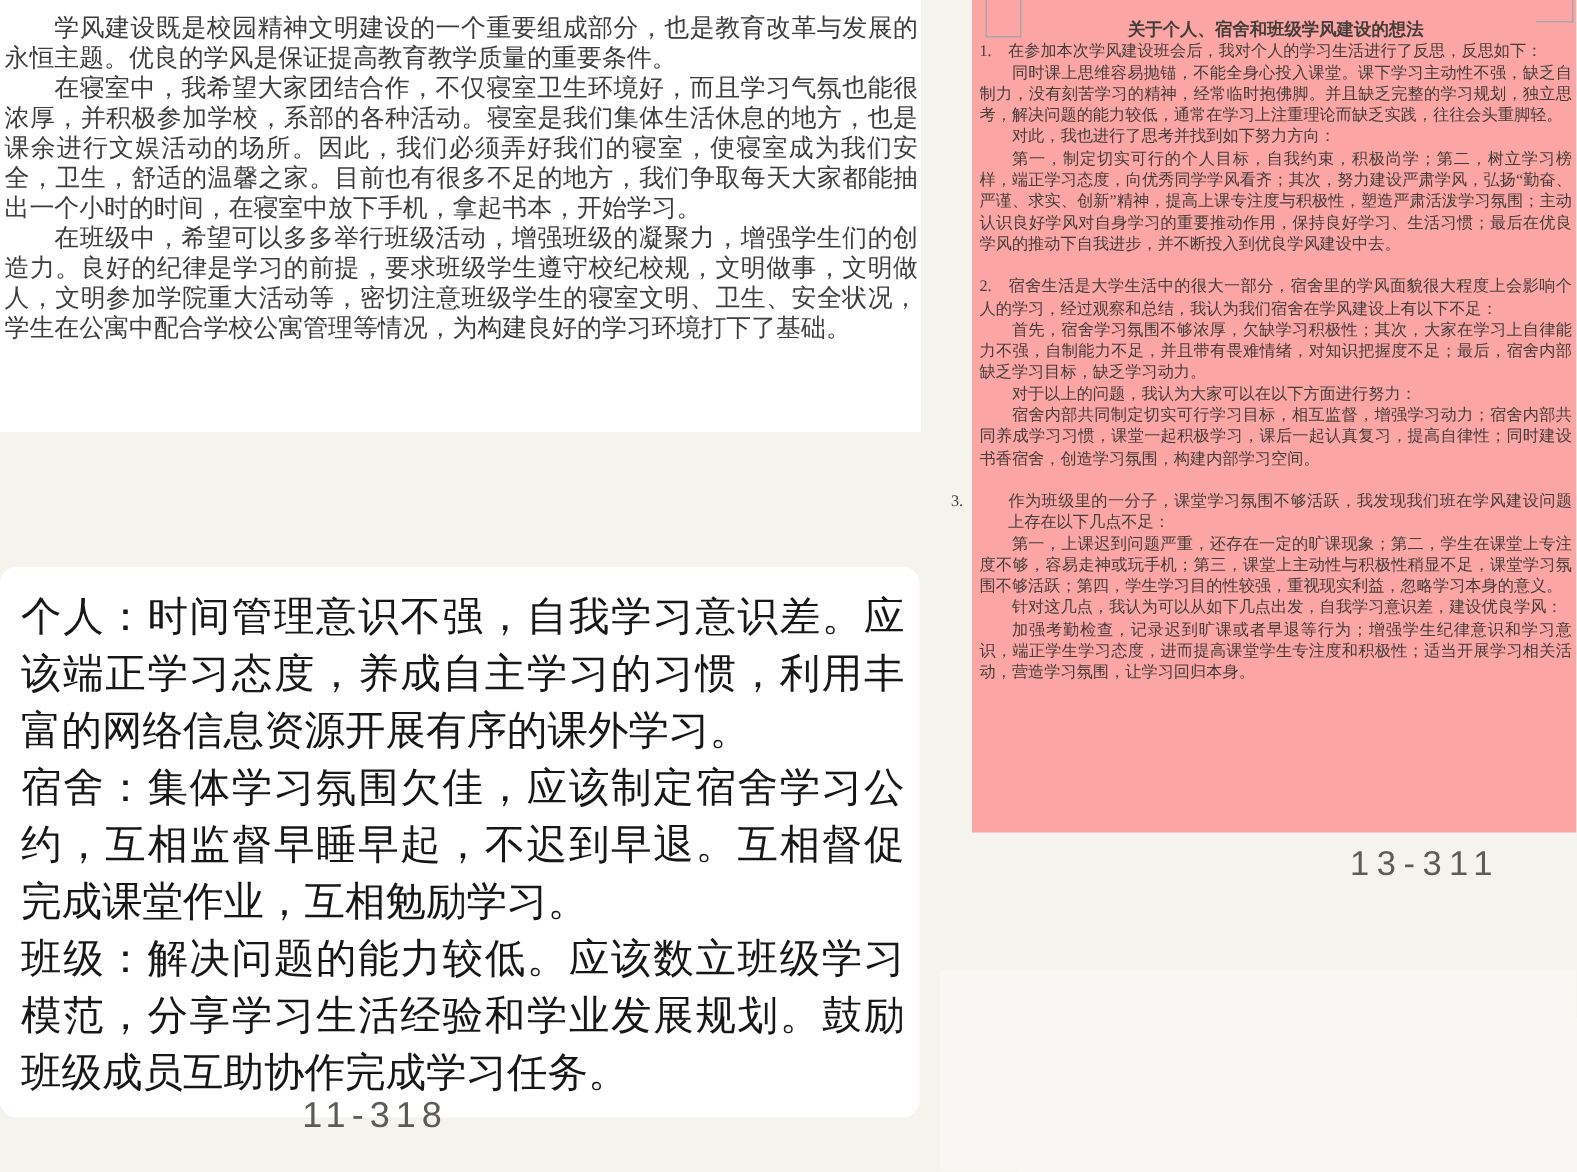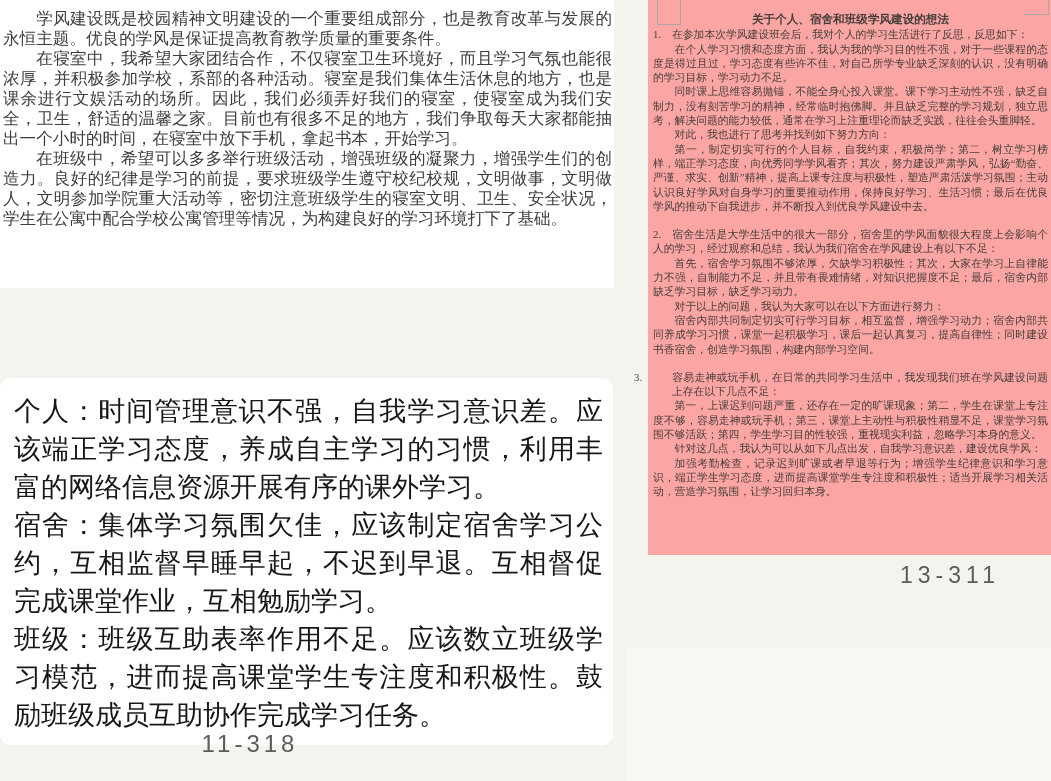--- a/index.html
+++ b/index.html
@@ -129,42 +129,41 @@
       <p>在寝室中，我希望大家团结合作，不仅寝室卫生环境好，而且学习气氛也能很浓厚，并积极参加学校，系部的各种活动。寝室是我们集体生活休息的地方，也是课余进行文娱活动的场所。因此，我们必须弄好我们的寝室，使寝室成为我们安全，卫生，舒适的温馨之家。目前也有很多不足的地方，我们争取每天大家都能抽出一个小时的时间，在寝室中放下手机，拿起书本，开始学习。</p>
       <p>在班级中，希望可以多多举行班级活动，增强班级的凝聚力，增强学生们的创造力。良好的纪律是学习的前提，要求班级学生遵守校纪校规，文明做事，文明做人，文明参加学院重大活动等，密切注意班级学生的寝室文明、卫生、安全状况，学生在公寓中配合学校公寓管理等情况，为构建良好的学习环境打下了基础。</p>
     </div>
   </div>
 
 
   <div class="note-bottom">
     <div class="note-bottom-inner">
       <p>个人：时间管理意识不强，自我学习意识差。应该端正学习态度，养成自主学习的习惯，利用丰富的网络信息资源开展有序的课外学习。</p>
       <p>宿舍：集体学习氛围欠佳，应该制定宿舍学习公约，互相监督早睡早起，不迟到早退。互相督促完成课堂作业，互相勉励学习。</p>
-      <p>班级：班级互助表率作用不足。应该数立班级学习模范，进而提高课堂学生专注度和积极性。鼓励班级成员互助协作完成学习任务。</p>
+      <p>班级：解决问题的能力较低。应该数立班级学习模范，分享学习生活经验和学业发展规划。鼓励班级成员互助协作完成学习任务。</p>
     </div>
   </div>
 
   <div class="room-label label-318">11-318</div>
 
   <div class="doc-page">
     <div class="doc-inner">
       <p class="doc-title">关于个人、宿舍和班级学风建设的想法</p>
 
       <p class="doc-lead"><span class="num">1.</span><span>在参加本次学风建设班会后，我对个人的学习生活进行了反思，反思如下：</span></p>
-      <p class="ind">在个人学习习惯和态度方面，我认为我的学习目的性不强，对于一些课程的态度是得过且过，学习态度有些许不佳，对自己所学专业缺乏深刻的认识，没有明确的学习目标，学习动力不足。</p>
       <p class="ind">同时课上思维容易抛锚，不能全身心投入课堂。课下学习主动性不强，缺乏自制力，没有刻苦学习的精神，经常临时抱佛脚。并且缺乏完整的学习规划，独立思考，解决问题的能力较低，通常在学习上注重理论而缺乏实践，往往会头重脚轻。</p>
       <p class="ind">对此，我也进行了思考并找到如下努力方向：</p>
       <p class="ind">第一，制定切实可行的个人目标，自我约束，积极尚学；第二，树立学习榜样，端正学习态度，向优秀同学学风看齐；其次，努力建设严肃学风，弘扬“勤奋、严谨、求实、创新”精神，提高上课专注度与积极性，塑造严肃活泼学习氛围；主动认识良好学风对自身学习的重要推动作用，保持良好学习、生活习惯；最后在优良学风的推动下自我进步，并不断投入到优良学风建设中去。</p>
 
       <p class="doc-lead sec-gap"><span class="num">2.</span><span>宿舍生活是大学生活中的很大一部分，宿舍里的学风面貌很大程度上会影响个人的学习，经过观察和总结，我认为我们宿舍在学风建设上有以下不足：</span></p>
       <p class="ind">首先，宿舍学习氛围不够浓厚，欠缺学习积极性；其次，大家在学习上自律能力不强，自制能力不足，并且带有畏难情绪，对知识把握度不足；最后，宿舍内部缺乏学习目标，缺乏学习动力。</p>
       <p class="ind">对于以上的问题，我认为大家可以在以下方面进行努力：</p>
       <p class="ind">宿舍内部共同制定切实可行学习目标，相互监督，增强学习动力；宿舍内部共同养成学习习惯，课堂一起积极学习，课后一起认真复习，提高自律性；同时建设书香宿舍，创造学习氛围，构建内部学习空间。</p>
 
-      <p class="doc-lead hang sec-gap"><span class="num">3.</span><span>容易走神或玩手机，在日常的共同学习生活中，我发现我们班在学风建设问题上存在以下几点不足：</span></p>
+      <p class="doc-lead hang sec-gap"><span class="num">3.</span><span>作为班级里的一分子，课堂学习氛围不够活跃，我发现我们班在学风建设问题上存在以下几点不足：</span></p>
       <p class="ind">第一，上课迟到问题严重，还存在一定的旷课现象；第二，学生在课堂上专注度不够，容易走神或玩手机；第三，课堂上主动性与积极性稍显不足，课堂学习氛围不够活跃；第四，学生学习目的性较强，重视现实利益，忽略学习本身的意义。</p>
       <p class="ind">针对这几点，我认为可以从如下几点出发，自我学习意识差，建设优良学风：</p>
       <p class="ind">加强考勤检查，记录迟到旷课或者早退等行为；增强学生纪律意识和学习意识，端正学生学习态度，进而提高课堂学生专注度和积极性；适当开展学习相关活动，营造学习氛围，让学习回归本身。</p>
     </div>
   </div>
 
   <div class="corner-tl"></div>
   <div class="corner-tr"></div>
 
   <div class="room-label label-311">13-311</div>

